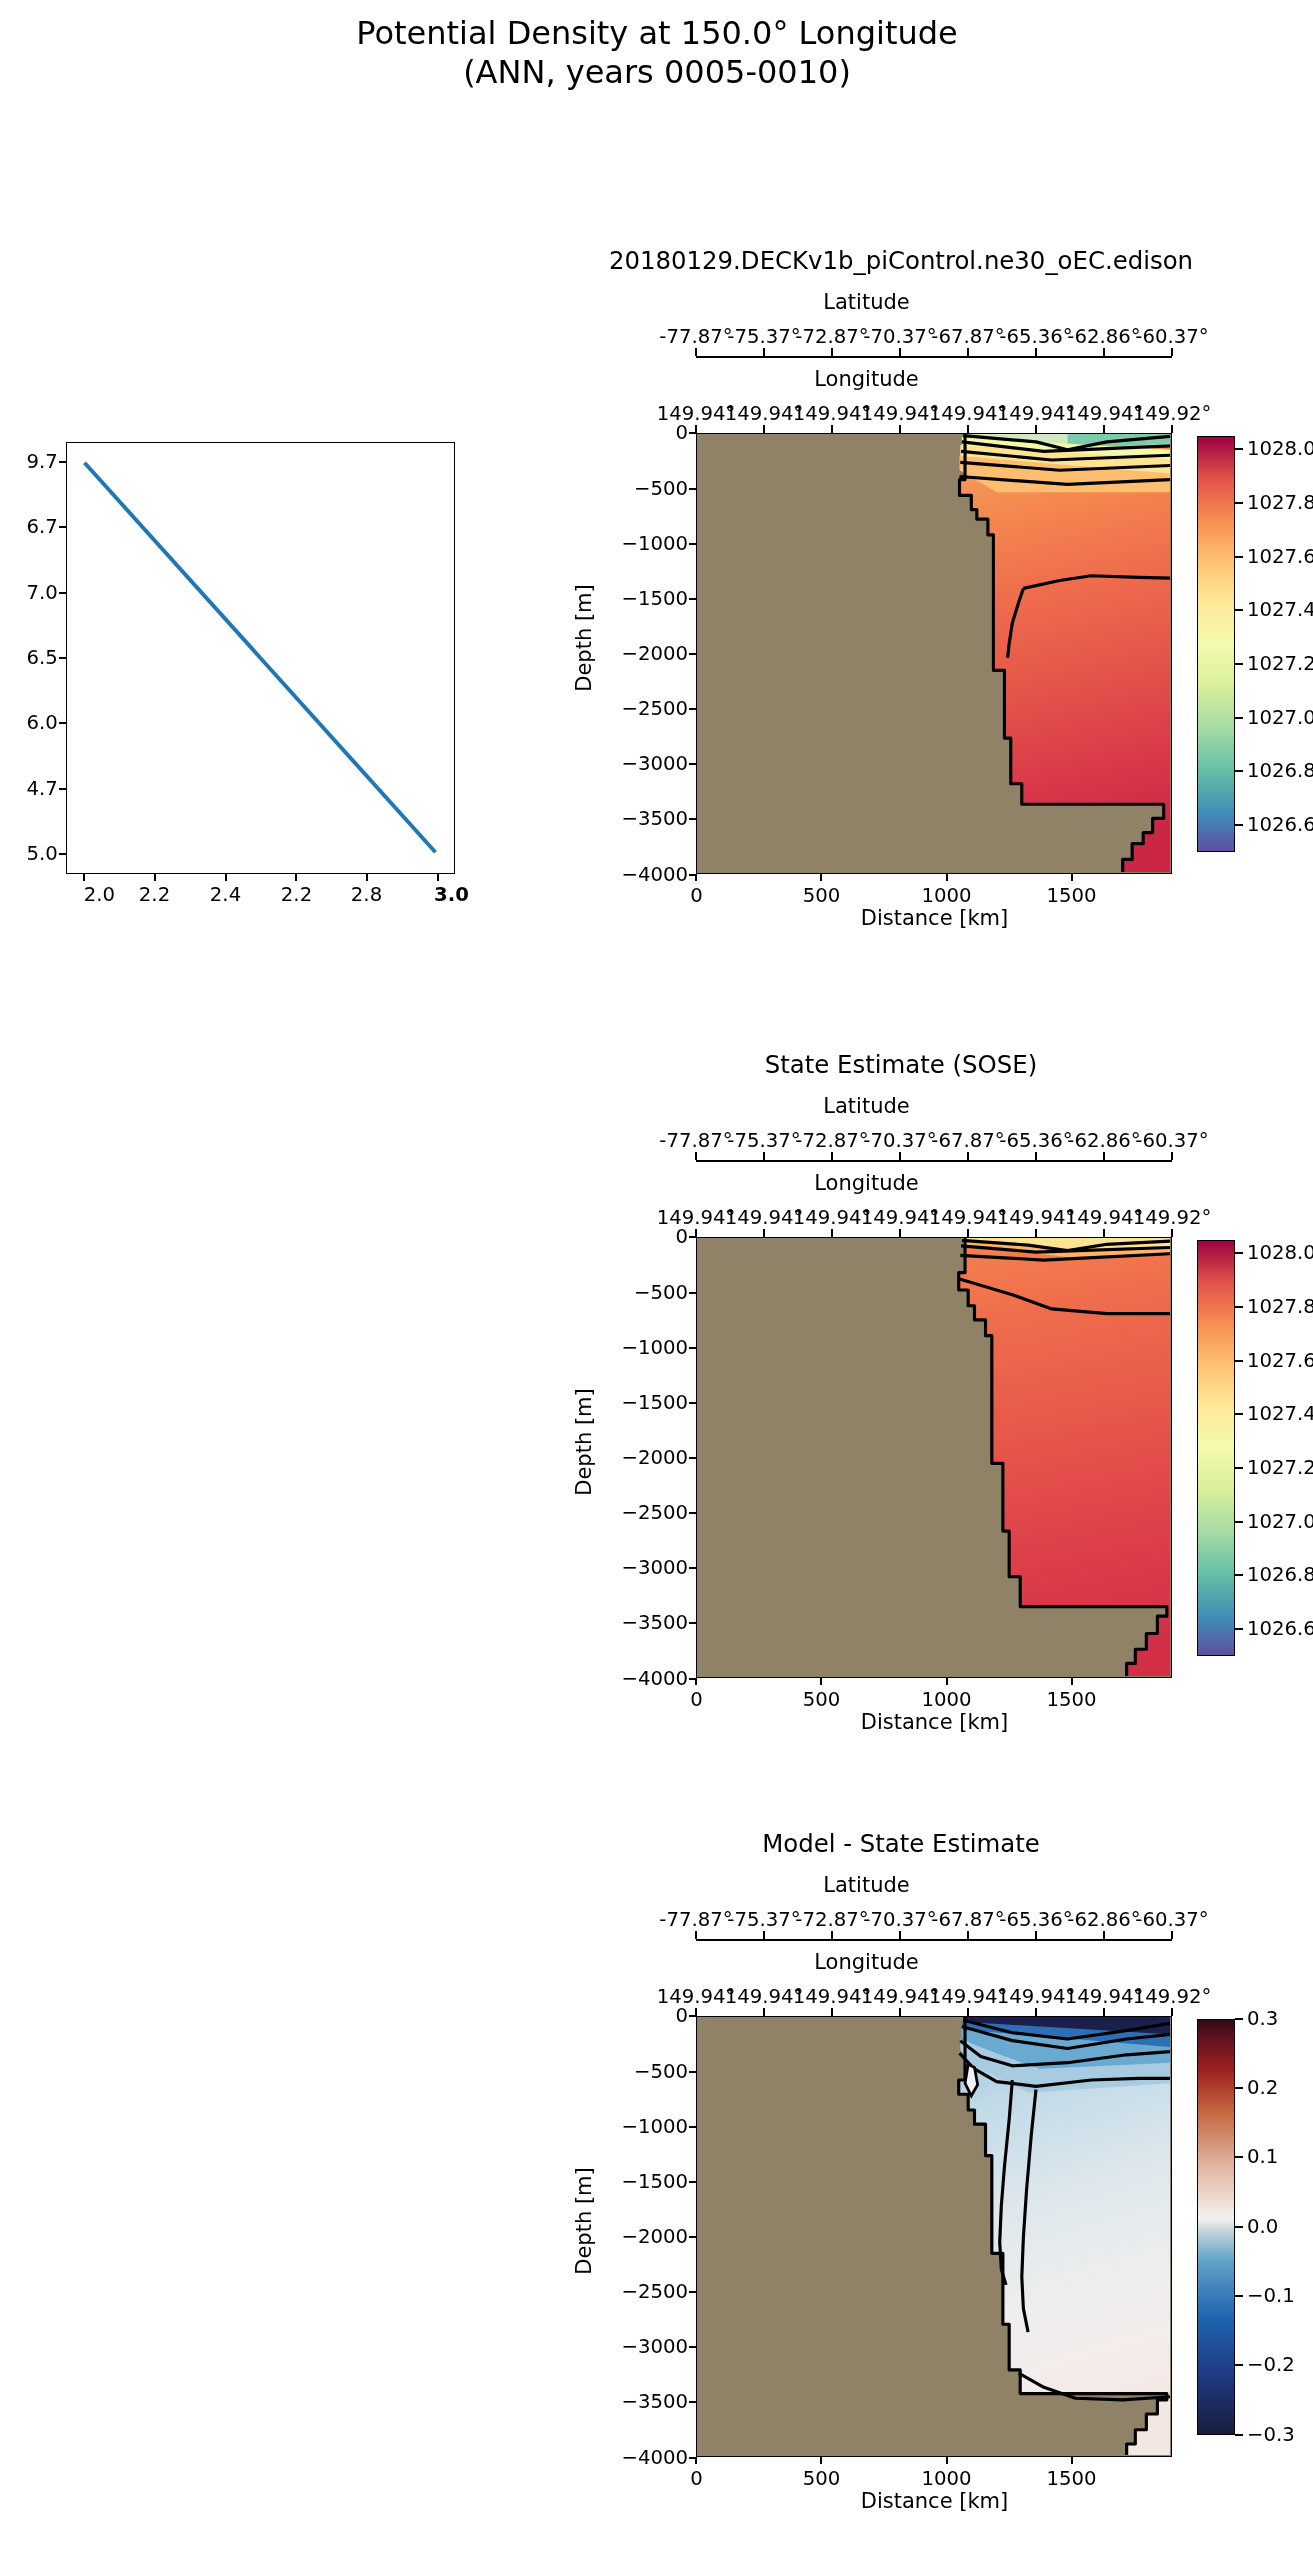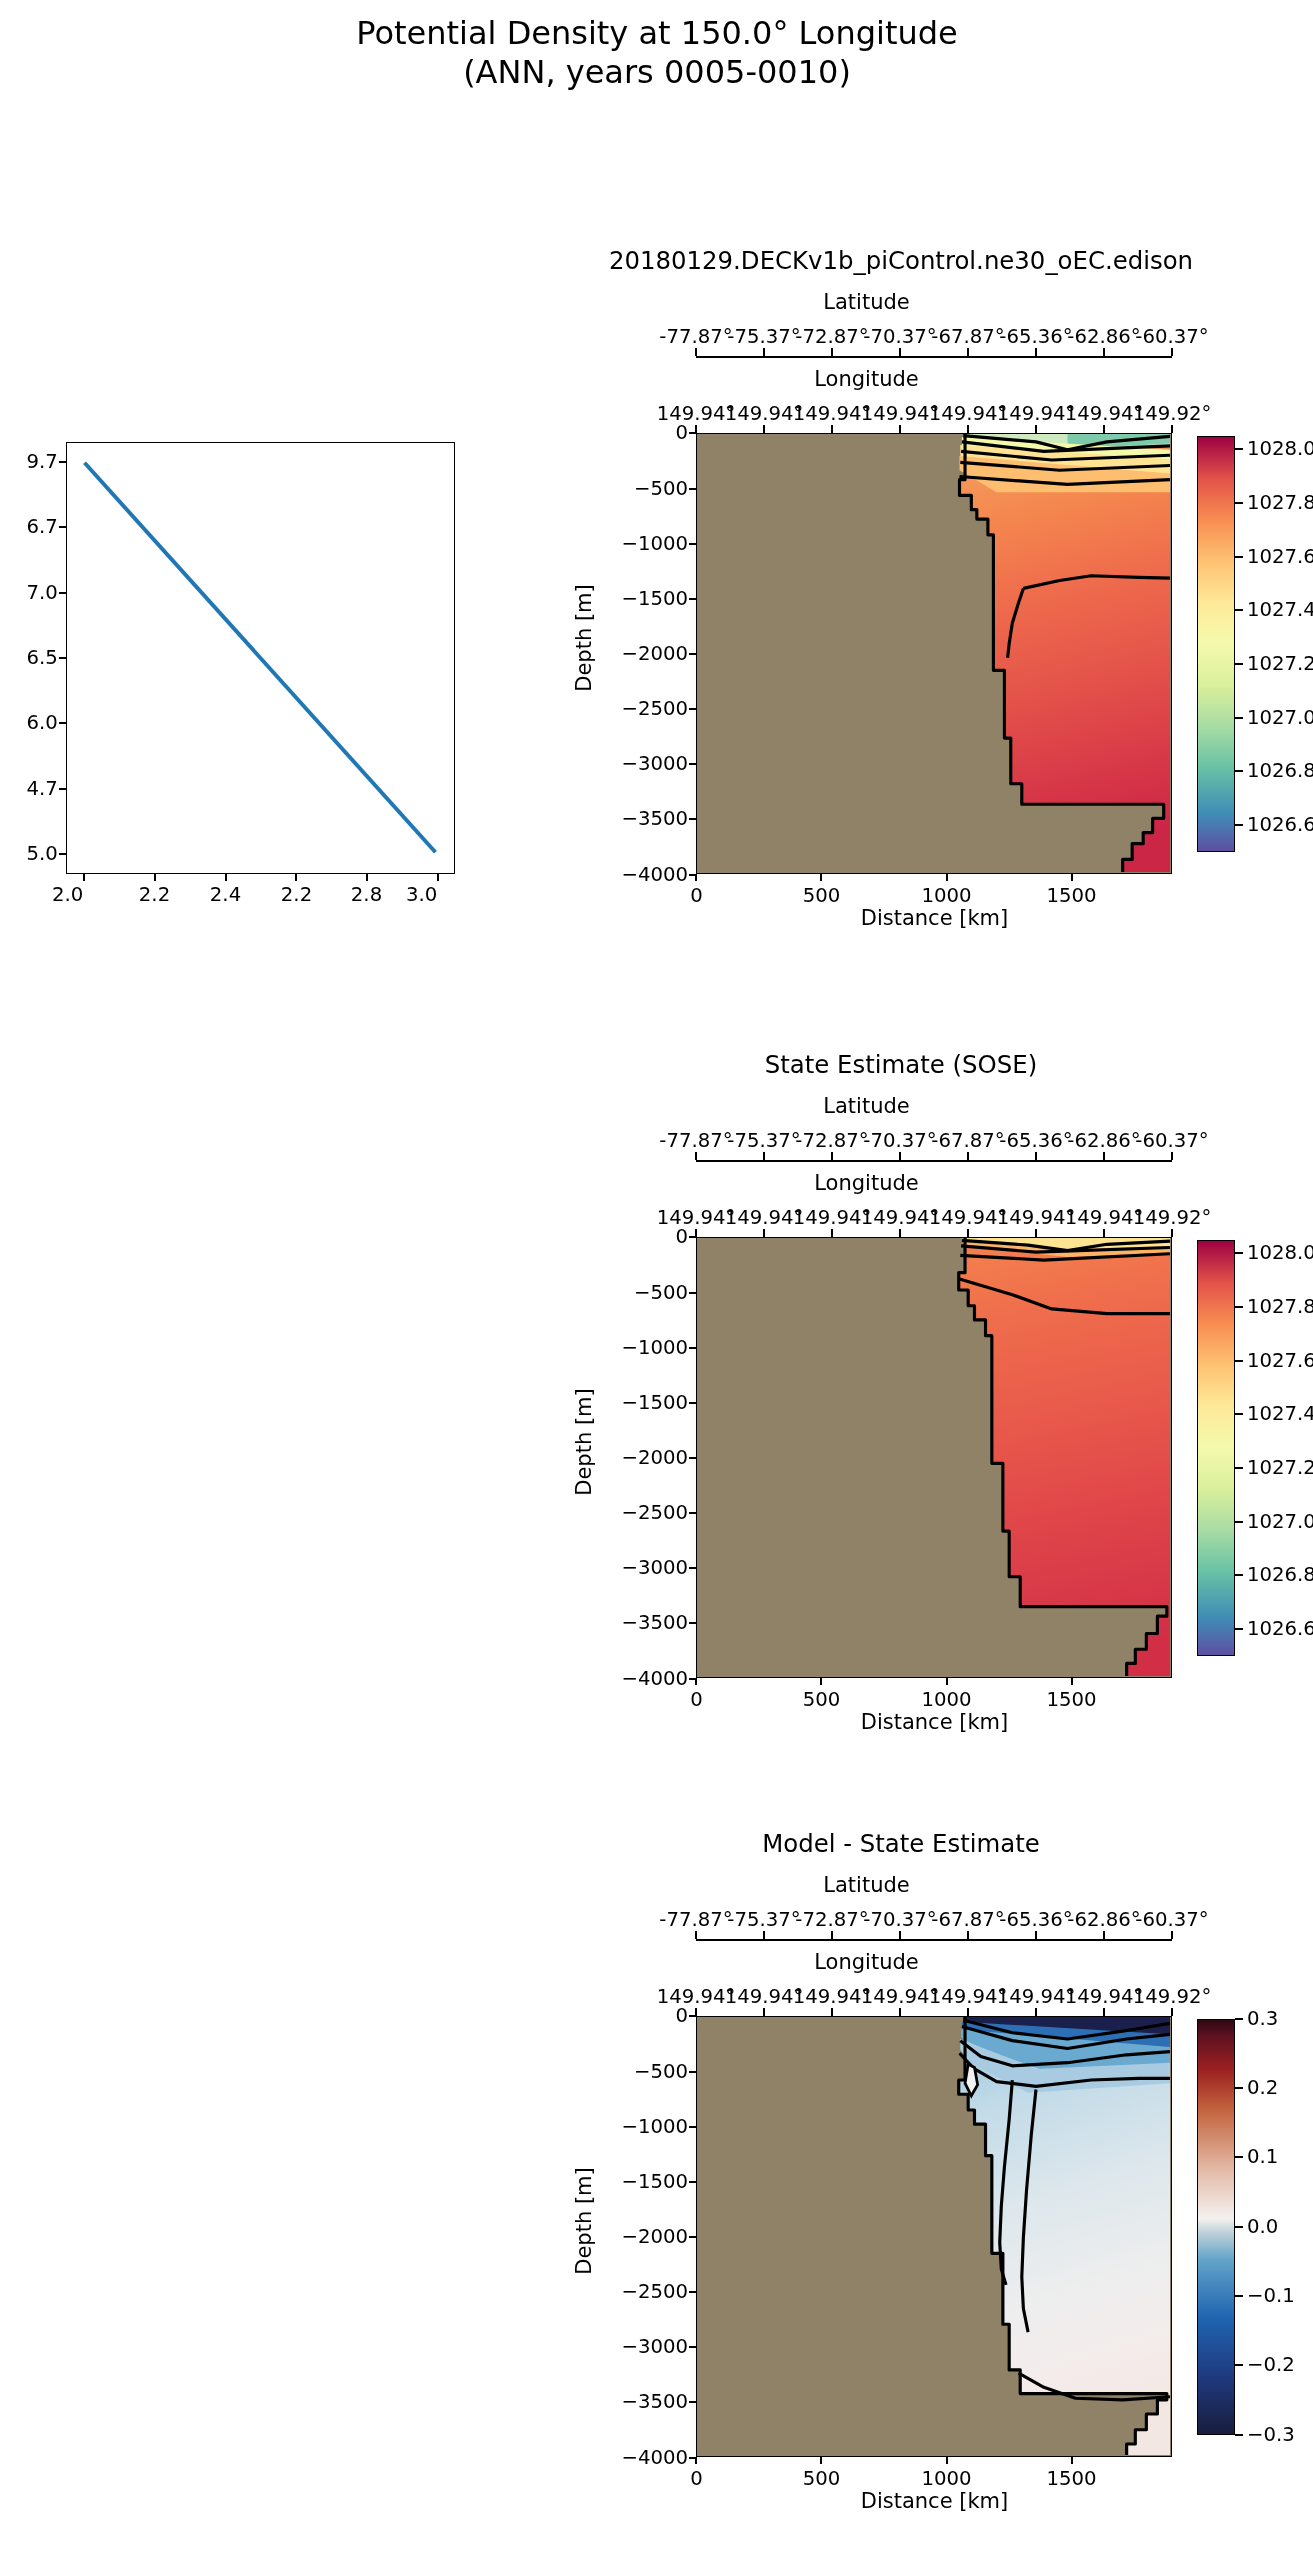--- a/index.html
+++ b/index.html
@@ -59,31 +59,31 @@
         <div class="tk" style="left: 59px; top: 657px; width: 7px; height: 1.7px;"></div>
         <div class="ticklabel" style="left: 7.9px; top: 581px; width: 50px; text-align: right;">7.0</div>
         <div class="tk" style="left: 59px; top: 592px; width: 7px; height: 1.7px;"></div>
         <div class="ticklabel" style="left: 7.9px; top: 515px; width: 50px; text-align: right;">6.7</div>
         <div class="tk" style="left: 59px; top: 526px; width: 7px; height: 1.7px;"></div>
         <div class="ticklabel" style="left: 7.9px; top: 450px; width: 50px; text-align: right;">9.7</div>
         <div class="tk" style="left: 59px; top: 461px; width: 7px; height: 1.7px;"></div>
       </div>
 
     <div id="lp-xticks">
-        <div class="ticklabel" style="left: 52px; top: 883px; width: 63px; text-align: left;">2.0</div>
+        <div class="ticklabel" style="left: 52px; top: 883px; width: 63px; text-align: right;">2.0</div>
         <div class="tk" style="left: 83px; top: 874px; width: 1.7px; height: 7px;"></div>
         <div class="ticklabel" style="left: 123px; top: 883px; width: 63px; text-align: center;">2.2</div>
         <div class="tk" style="left: 154px; top: 874px; width: 1.7px; height: 7px;"></div>
         <div class="ticklabel" style="left: 194px; top: 883px; width: 63px; text-align: center;">2.4</div>
         <div class="tk" style="left: 225px; top: 874px; width: 1.7px; height: 7px;"></div>
         <div class="ticklabel" style="left: 265px; top: 883px; width: 63px; text-align: center;">2.2</div>
         <div class="tk" style="left: 295px; top: 874px; width: 1.7px; height: 7px;"></div>
         <div class="ticklabel" style="left: 335px; top: 883px; width: 63px; text-align: center;">2.8</div>
         <div class="tk" style="left: 366px; top: 874px; width: 1.7px; height: 7px;"></div>
-        <div class="ticklabel" style="left: 406px; top: 883px; width: 63px; text-align: left;">3.0</div>
+        <div class="ticklabel" style="left: 406px; top: 883px; width: 63px; text-align: right; font-weight: bold;">3.0</div>
         <div class="tk" style="left: 437px; top: 874px; width: 1.7px; height: 7px;"></div>
       </div>
   </div>
 
   <div class="cpanel" style="left:488px;top:0px;width:826px;height:945px;">
 
     <div class="paneltitle" style="left:-31.5px;top:246px;width:889px;">20180129.DECKv1b_piControl.ne30_oEC.edison</div>
 
     <div class="axlabel" style="left:142px;top:290px;width:473px;">Latitude</div>
     <div id="p1-lat-ticks">

